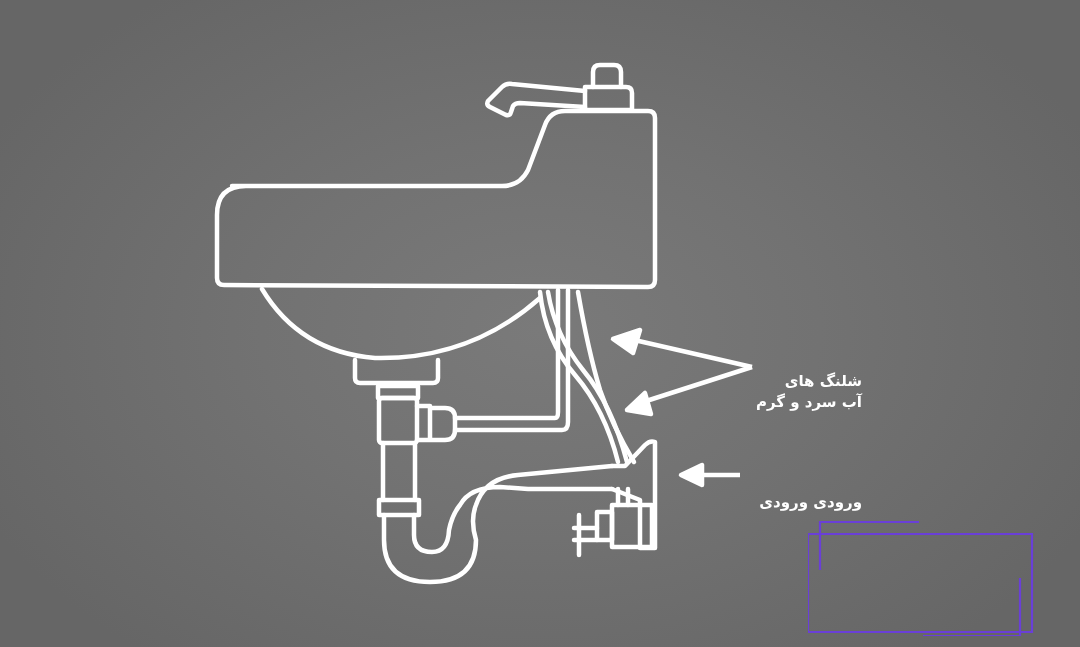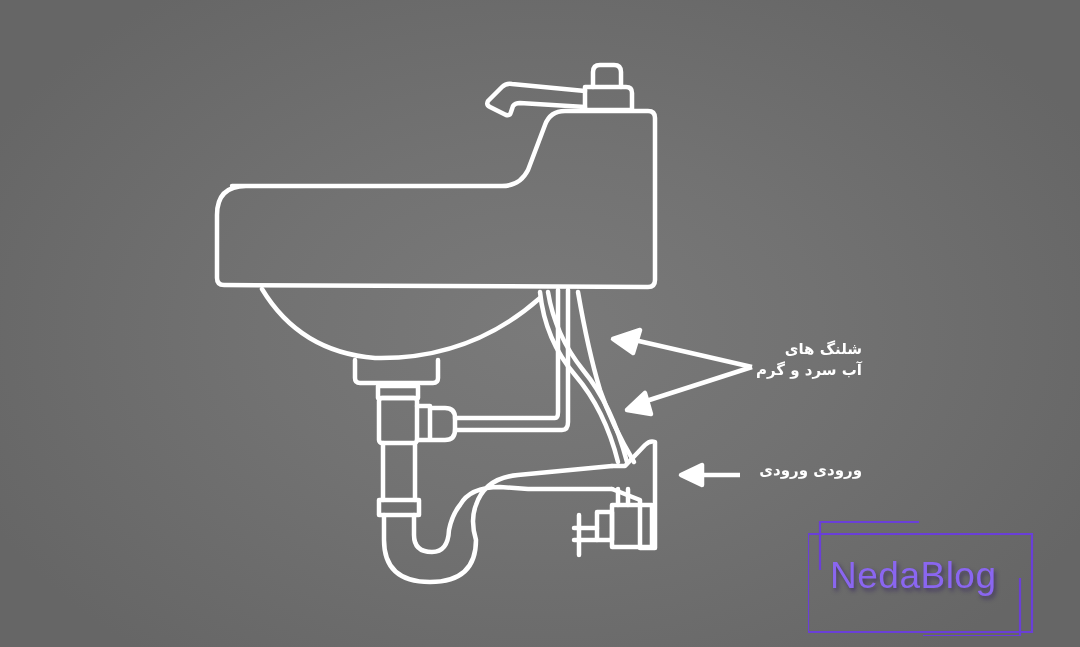--- a/index.html
+++ b/index.html
@@ -5,21 +5,21 @@
     html, body { margin: 0; padding: 0; }
     body {
       width: 1080px; height: 647px; overflow: hidden; position: relative;
       background: radial-gradient(ellipse 620px 420px at 540px 330px, #7a7a7a 0%, #727272 45%, #666666 100%);
       font-family: "DejaVu Sans", sans-serif;
     }
     .diagram { position: absolute; left: 0; top: 0; width: 1080px; height: 647px; }
     .label {
       position: absolute; color: #ffffff; font-weight: bold;
       font-family: "DejaVu Sans", sans-serif; direction: rtl; text-align: right;
-      font-size: 15px; line-height: 21px; white-space: nowrap;
+      font-size: 15px; line-height: 21px; white-space: nowrap; margin-top: 32px;
     }
     .label-hoses { right: 218px; top: 339px; }
     .label-drain { right: 218px; top: 460px; }
     .brand {
       position: absolute; left: 808px; top: 518px; width: 226px; height: 118px;
     }
     .brand-text {
       position: absolute; left: 22px; top: 37px;
       color: #8a66f0; font-family: "Liberation Sans", sans-serif;
       font-size: 37px; letter-spacing: 0.5px;
@@ -90,14 +90,13 @@
 <div class="label label-drain">ورودی ورودی</div>
 
 <div class="brand">
   <svg width="226" height="118" viewBox="0 0 226 118">
     <g fill="none" stroke="#6a3fd8" stroke-width="2.2">
       <path d="M0 16 H224 V114 H0 Z"></path>
       <path d="M12 52 V4 H111"></path>
       <path d="M212 60 V118 H115"></path>
     </g>
   </svg>
-  <div class="brand-text">NedaBlog</div>
 </div>
 
 </body></html>

